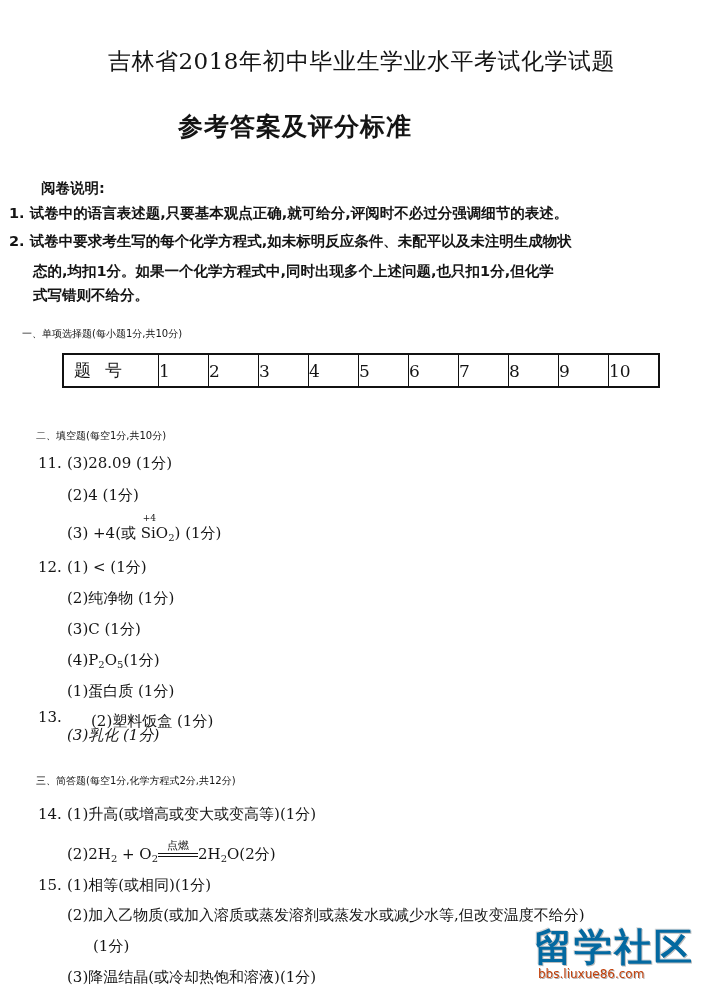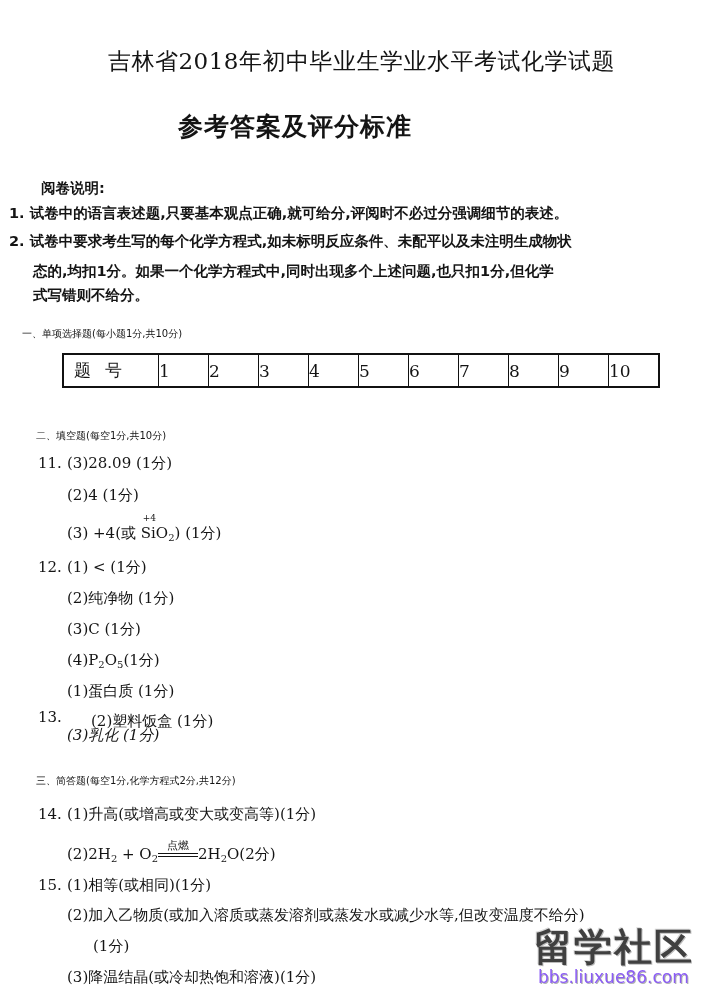--- a/index.html
+++ b/index.html
@@ -17,23 +17,23 @@
   table.mc td { border: 1px solid #111; height: 31px; font-size: 17px; padding: 0; }
   table.mc td.head { width: 84px; letter-spacing: 14px; padding-left: 10px; font-family: "DejaVu Sans", sans-serif; }
   table.mc td.cell { width: 49px; }
   sub { font-size: 10px; vertical-align: -3px; line-height: 0; }
   .charge { position: relative; display: inline-block; }
   .charge .sup { position: absolute; left: 2px; top: -11px; font-size: 9px; }
   .cond { display: inline-block; position: relative; width: 40px; text-align: center; vertical-align: 2px; }
   .cond .top { position: absolute; left: 0; width: 40px; top: -13px; font-size: 11px; font-family: "DejaVu Sans", sans-serif; }
   .cond .line { display: block; border-top: 1px solid #111; border-bottom: 1px solid #111; height: 2px; margin-top: 2px; }
   .watermark { left: 534px; top: 922px; width: 160px; height: 64px; }
-  .wm-big { font-family: "DejaVu Sans", sans-serif; font-size: 38px; font-weight: bold; color: #404040;
+  .wm-big { font-family: "DejaVu Sans", sans-serif; font-size: 38px; font-weight: bold; color: #0369a1;
             text-shadow: 1px 1px 0 #bdbdbd, -1px -1px 0 #d8d8d8; letter-spacing: 2px; }
-  .wm-url { font-family: "DejaVu Sans", sans-serif; font-size: 17px; color: #8b5cf6; text-shadow: 1px 1px 0 #b0b0b0; position: absolute; top: 45px; left: 4px; }
+  .wm-url { font-family: "DejaVu Sans", sans-serif; font-size: 12px; color: #c2410c; text-shadow: 1px 1px 0 #b0b0b0; position: absolute; top: 45px; left: 4px; }
 </style>
 </head>
 <body>
 
 <div class="abs title">吉林省2018年初中毕业生学业水平考试化学试题</div>
 <div class="abs subtitle">参考答案及评分标准</div>
 
 <div class="abs note" style="left:9px; top:179px;margin-left:32px;">阅卷说明:</div>
 <div class="abs note" style="left:9px; top:204px;">1. 试卷中的语言表述题,只要基本观点正确,就可给分,评阅时不必过分强调细节的表述。</div>
 <div class="abs note" style="left:9px; top:232px;">2. 试卷中要求考生写的每个化学方程式,如未标明反应条件、未配平以及未注明生成物状</div>

